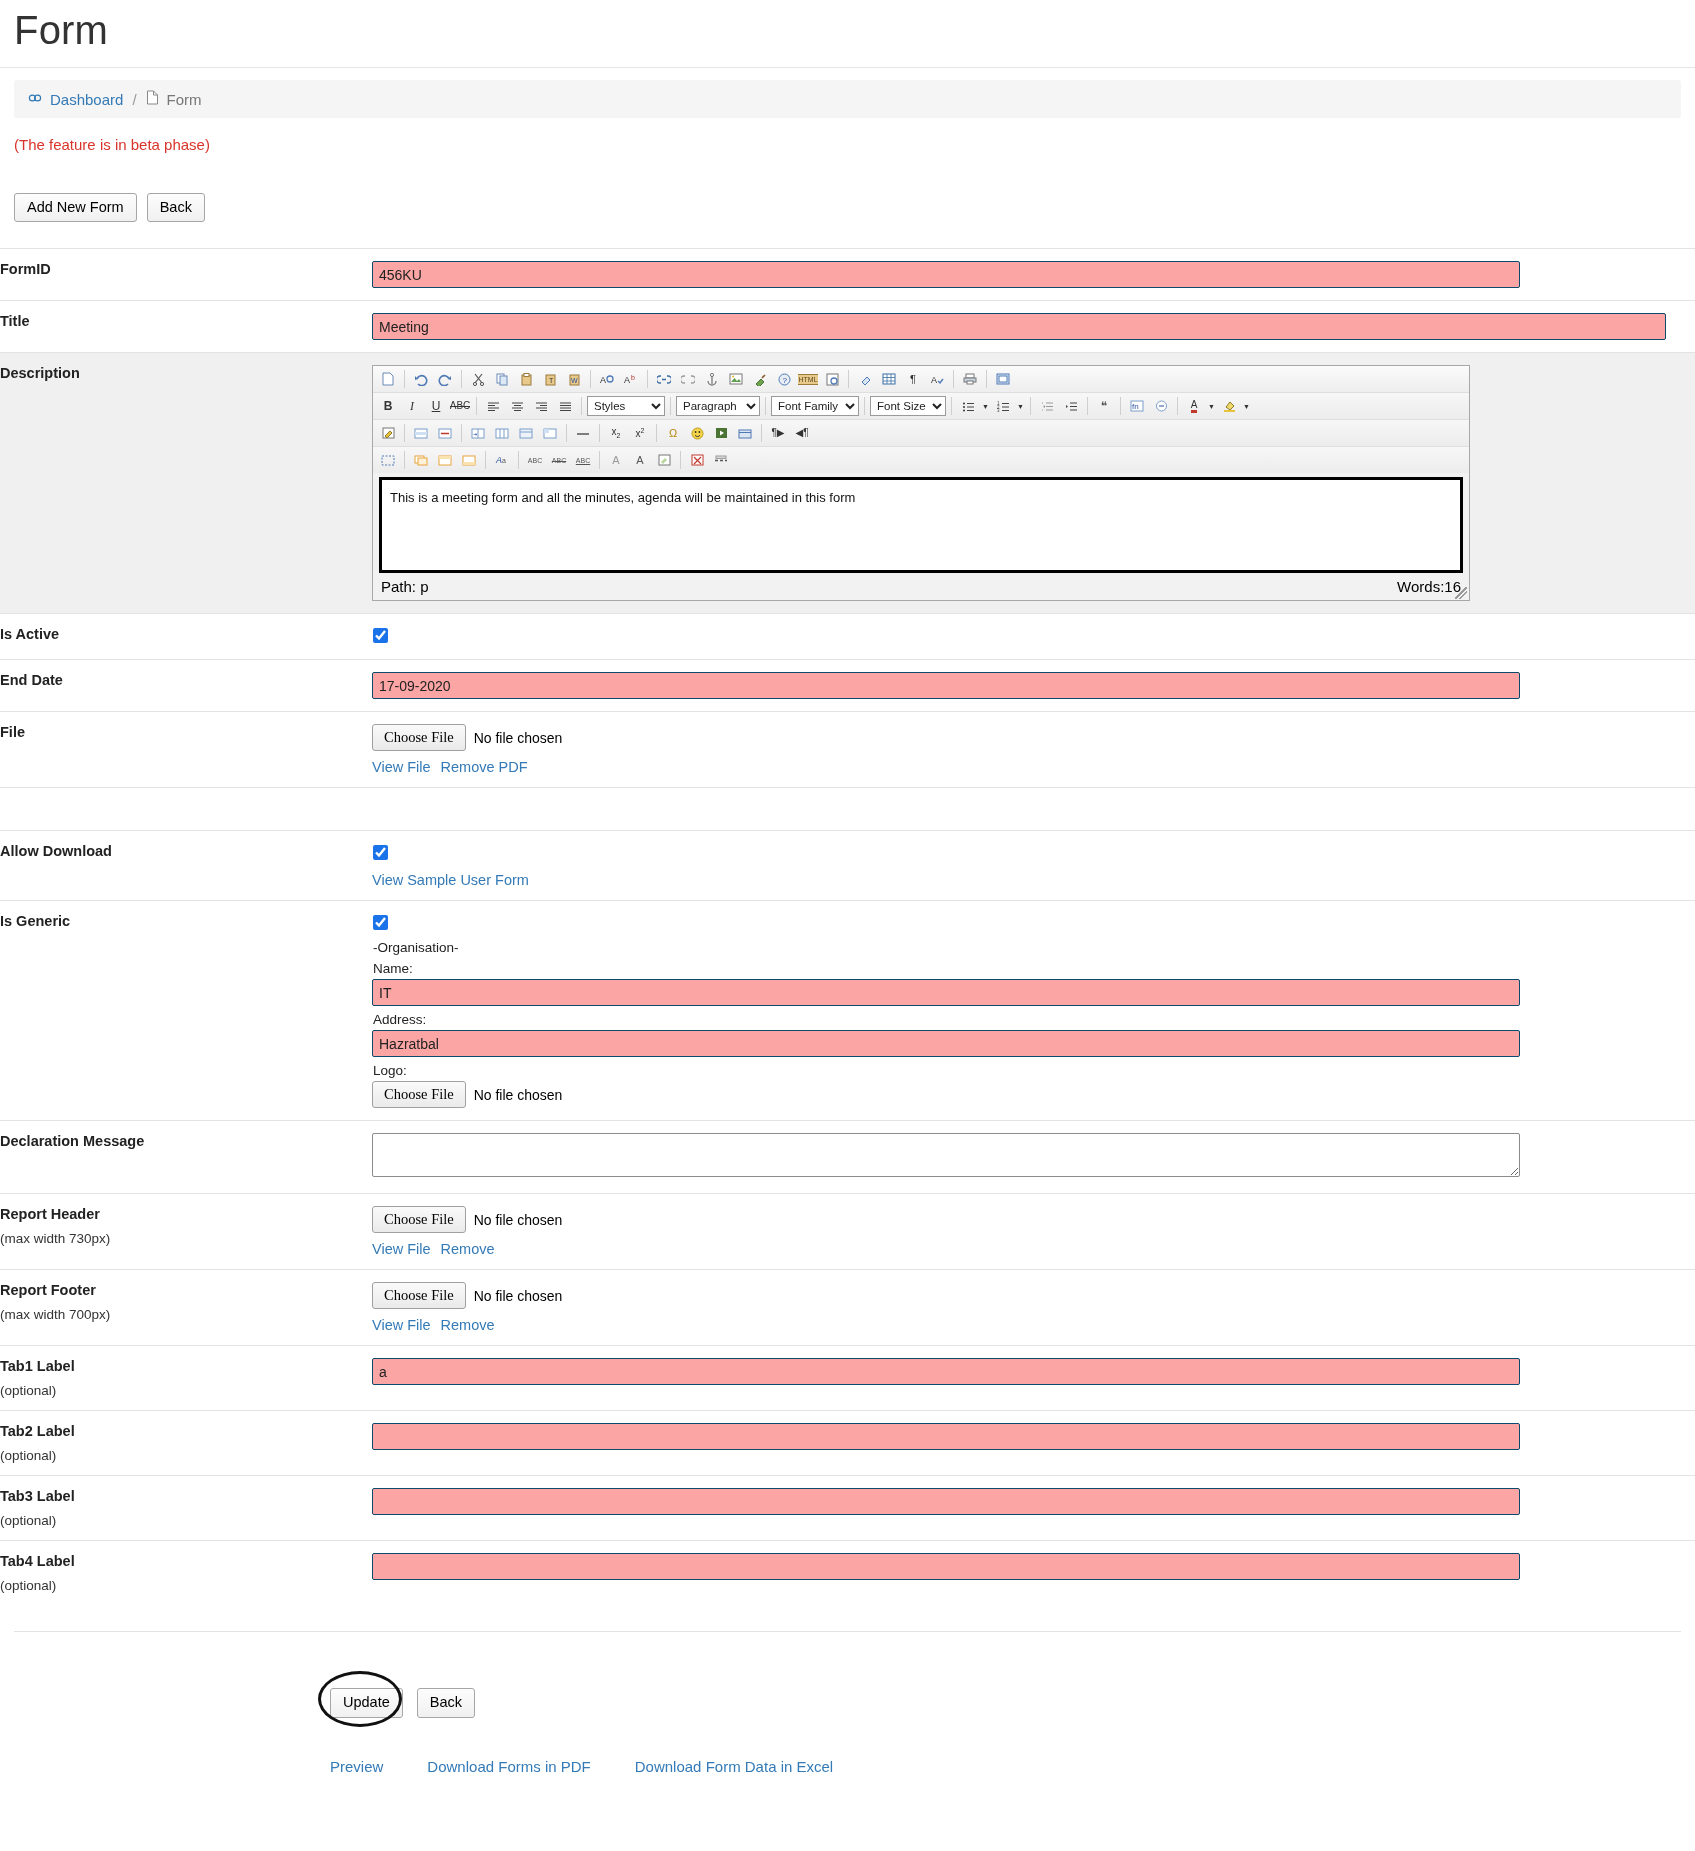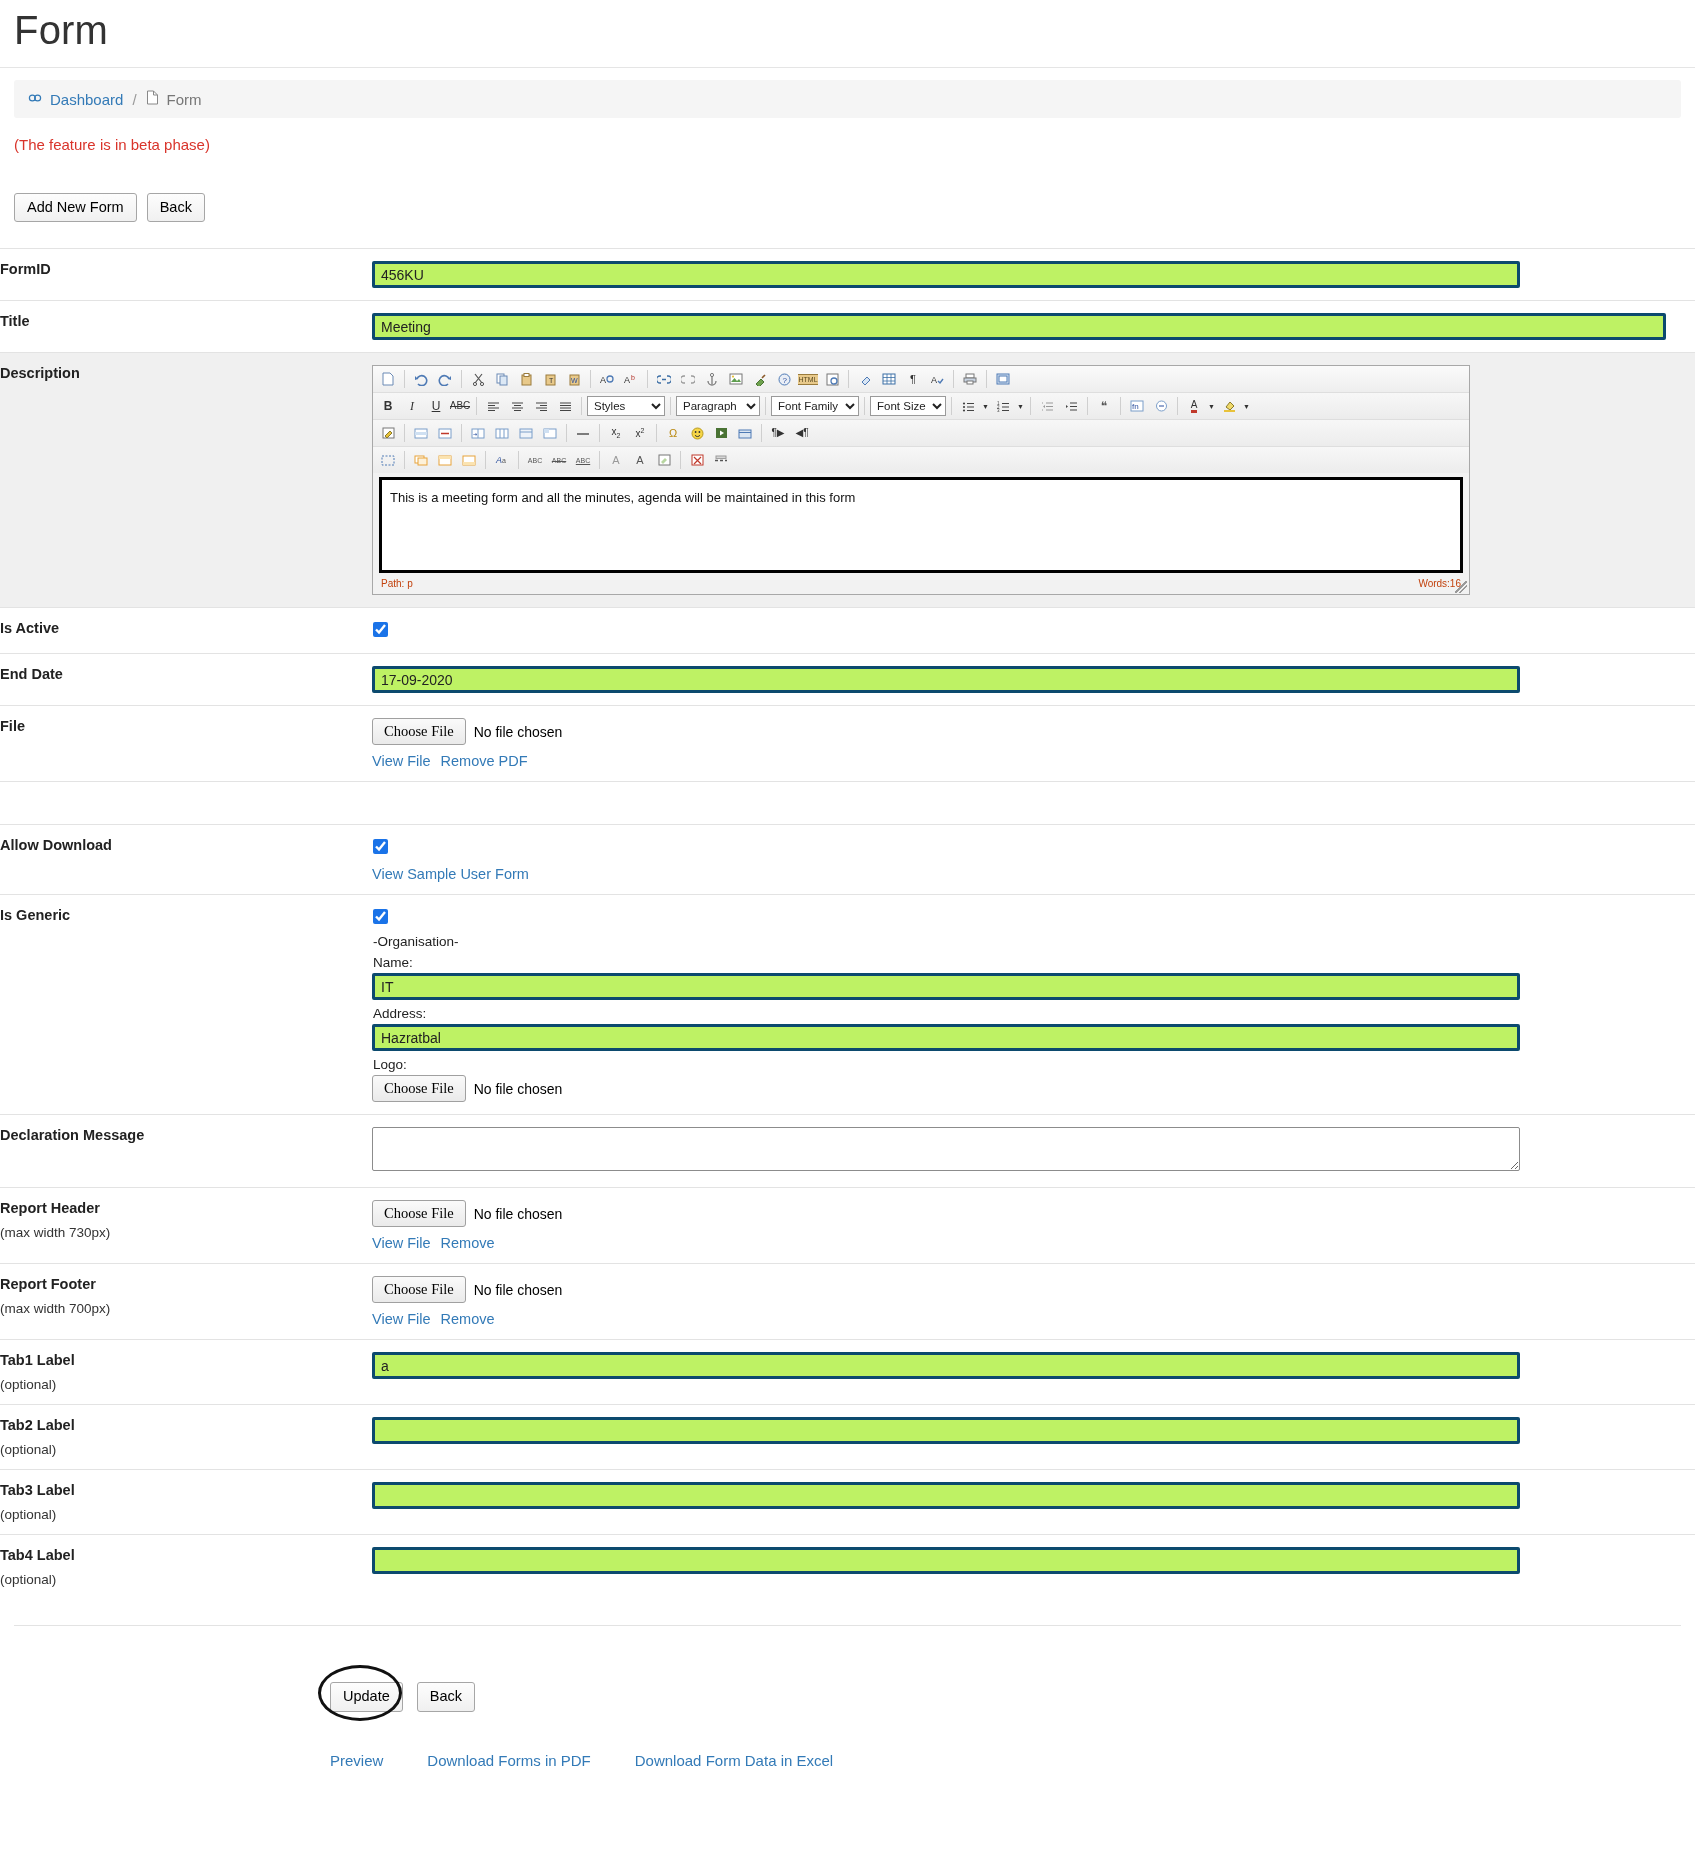--- a/index.html
+++ b/index.html
@@ -87,27 +87,27 @@
     display: block;
     font-weight: normal;
     font-size: 13.5px;
     color: #333;
     margin-top: 9px;
   }
   td.field-cell { padding-right: 20px; }
 
   input.txt {
     height: 27px;
-    border: 3px solid #0c4a6e;
+    border: 1px solid #0c4a6e;
     border-radius: 2px;
     padding: 2px 6px;
     font-size: 14px;
     font-family: "Liberation Sans", sans-serif;
     color: #222;
-    background: #bef264;
+    background: #fca5a5;
     width: 1148px;
   }
   input.txt.wide { width: 1294px; }
   textarea.ta {
     border: 1px solid #8c8c8c;
     border-radius: 2px;
     width: 1148px;
     height: 44px;
     font-size: 14px;
     font-family: "Liberation Sans", sans-serif;
@@ -179,22 +179,22 @@
     padding: 10px 8px;
     font-size: 13px;
     color: #111;
     font-family: "Liberation Sans", sans-serif;
     margin: 4px 6px 0 6px;
     border: 3px solid #000000;
   }
   .edit-status {
     display: flex;
     justify-content: space-between;
-    font-size: 10px;
-    color: #c2410c;
+    font-size: 15px;
+    color: #000000;
     padding: 5px 8px 5px 8px;
     background: #f2f2f2;
     position: relative;
     align-items: flex-end;
   }
   .resizer {
     position: absolute; right: 2px; bottom: 1px;
     width: 12px; height: 12px;
     background:
       linear-gradient(135deg, transparent 45%, #9a9a9a 45%, #9a9a9a 55%, transparent 55%),

